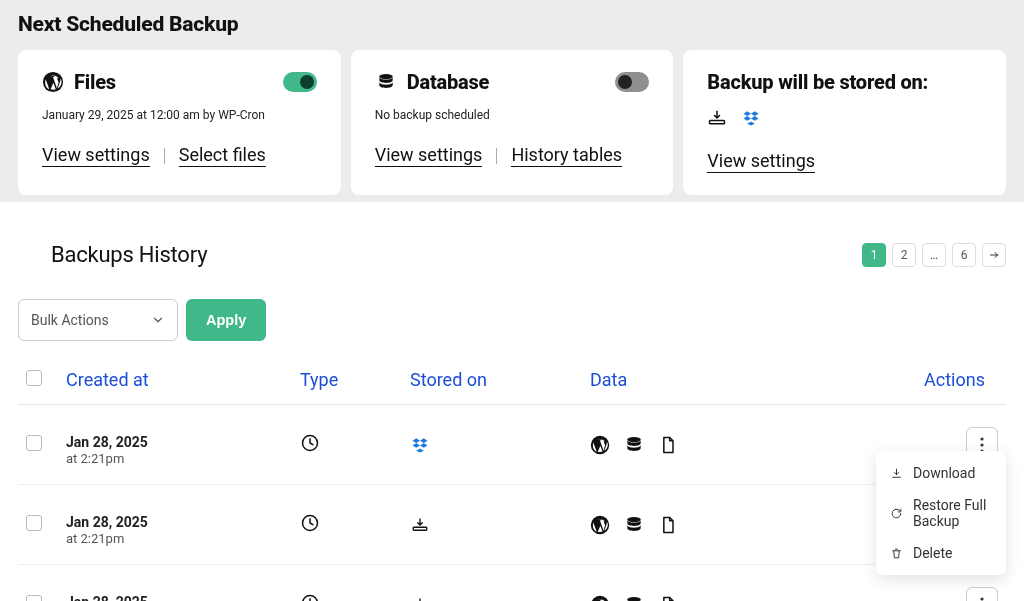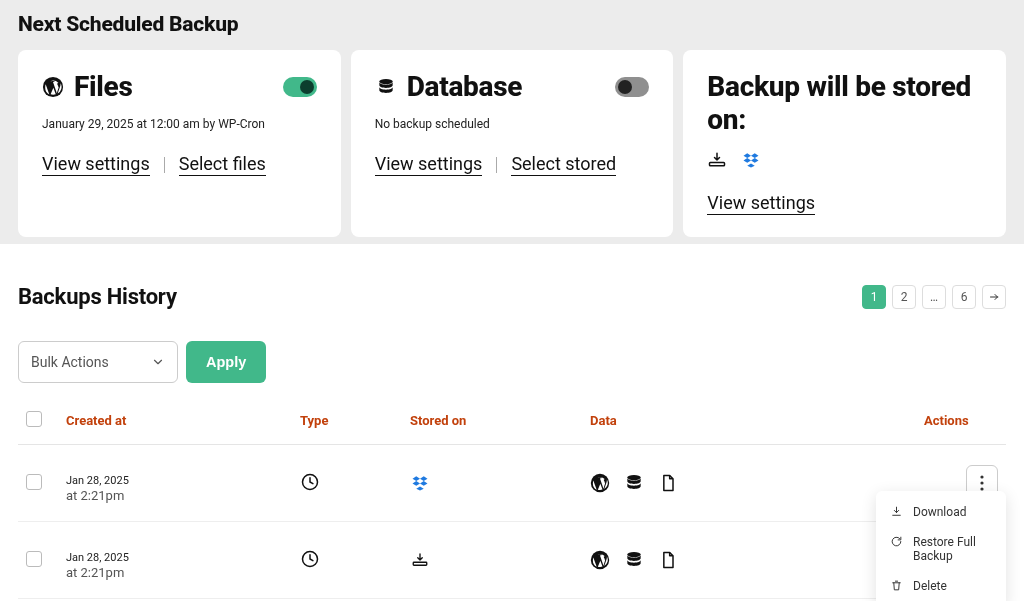--- a/index.html
+++ b/index.html
@@ -34,21 +34,21 @@
   .card-header {
     display: flex;
     align-items: center;
     justify-content: space-between;
     margin-bottom: 14px;
   }
   .card-title {
     display: flex;
     align-items: center;
     gap: 10px;
-    font-size: 28px;
+    font-size: 20px;
     font-weight: 800;
     letter-spacing: -0.01em;
   }
   .card-title .icon-wrap {
     display: inline-flex;
     width: 22px;
     height: 22px;
     align-items: center;
     justify-content: center;
   }
@@ -115,22 +115,23 @@
     padding: 40px 18px 10px 18px;
   }
   .history-top {
     display: flex;
     align-items: center;
     justify-content: space-between;
     margin-bottom: 32px;
   }
   .history-title {
     font-size: 22px;
-    font-weight: 700;
+    font-weight: 400;
     letter-spacing: -0.01em;
+    margin-left: 33px;
   }
   .pager {
     display: flex;
     gap: 6px;
     align-items: center;
   }
   .pager .pg {
     min-width: 24px;
     height: 24px;
     border: 1px solid #ddd;
@@ -181,44 +182,44 @@
     font-size: 14.5px;
     cursor: pointer;
   }
 
   table {
     width: 100%;
     border-collapse: collapse;
   }
   thead th {
     text-align: left;
-    font-weight: 700;
-    font-size: 13px;
-    color: #c2410c;
+    font-weight: 400;
+    font-size: 18px;
+    color: #1d4ed8;
     padding: 10px 8px 14px 8px;
     border-bottom: 1px solid #e5e5e5;
   }
   thead th.right { }
   tbody td {
     padding: 18px 8px;
     border-bottom: 1px solid #eee;
     vertical-align: middle;
     font-size: 14px;
     color: #222;
   }
   .chk {
     width: 16px;
     height: 16px;
     border: 1px solid #bbb;
     border-radius: 3px;
     display: inline-block;
     cursor: pointer;
     background: #fff;
   }
-  .created strong { font-weight: 400; display: block; font-size: 11px; margin-top: 11px; }
+  .created strong { font-weight: 700; display: block; font-size: 14px; margin-top: 11px; }
   .created span { font-size: 13px; color: #555; }
 
   .icon-cell { display: flex; gap: 14px; align-items: center; }
   .icon-cell .ico, td .ico { width: 20px; height: 20px; display:inline-flex; align-items:center; justify-content:center; }
 
   .actions-cell { text-align: right; position: relative; }
   .kebab {
     width: 32px;
     height: 36px;
     border: 1px solid #ccc;
@@ -238,23 +239,24 @@
     width: 130px;
     background: #fff;
     border-radius: 6px;
     box-shadow: 0 4px 16px rgba(0,0,0,0.12);
     padding: 6px 0;
     z-index: 5;
     text-align: left;
   }
   .menu .item {
     display: flex;
+    align-items: center;
     gap: 10px;
     padding: 8px 14px;
-    font-size: 12px;
+    font-size: 14px;
     color: #333;
     cursor: pointer;
   }
   .menu .item svg { width: 13px; height: 13px; flex-shrink: 0; }
 
   th.col-check, td.col-check { width: 44px; }
   th.col-created, td.col-created { width: 230px; padding-left: 4px; }
   th.col-type, td.col-type { width: 110px; }
   th.col-stored, td.col-stored { width: 180px; }
   th.col-data, td.col-data { width: auto; }
@@ -349,21 +351,21 @@
           <span>Database</span>
         </div>
         <div class="toggle off">
           <div class="knob"></div>
         </div>
       </div>
       <div class="card-sub">No backup scheduled</div>
       <div class="card-links">
         <a class="link">View settings</a>
         <span class="sep"></span>
-        <a class="link">Select stored</a>
+        <a class="link">History tables</a>
       </div>
     </div>
 
     <div class="card">
       <div class="card-header">
         <div class="card-title">
           <span>Backup will be stored on:</span>
         </div>
       </div>
       <div class="storage-icons">

